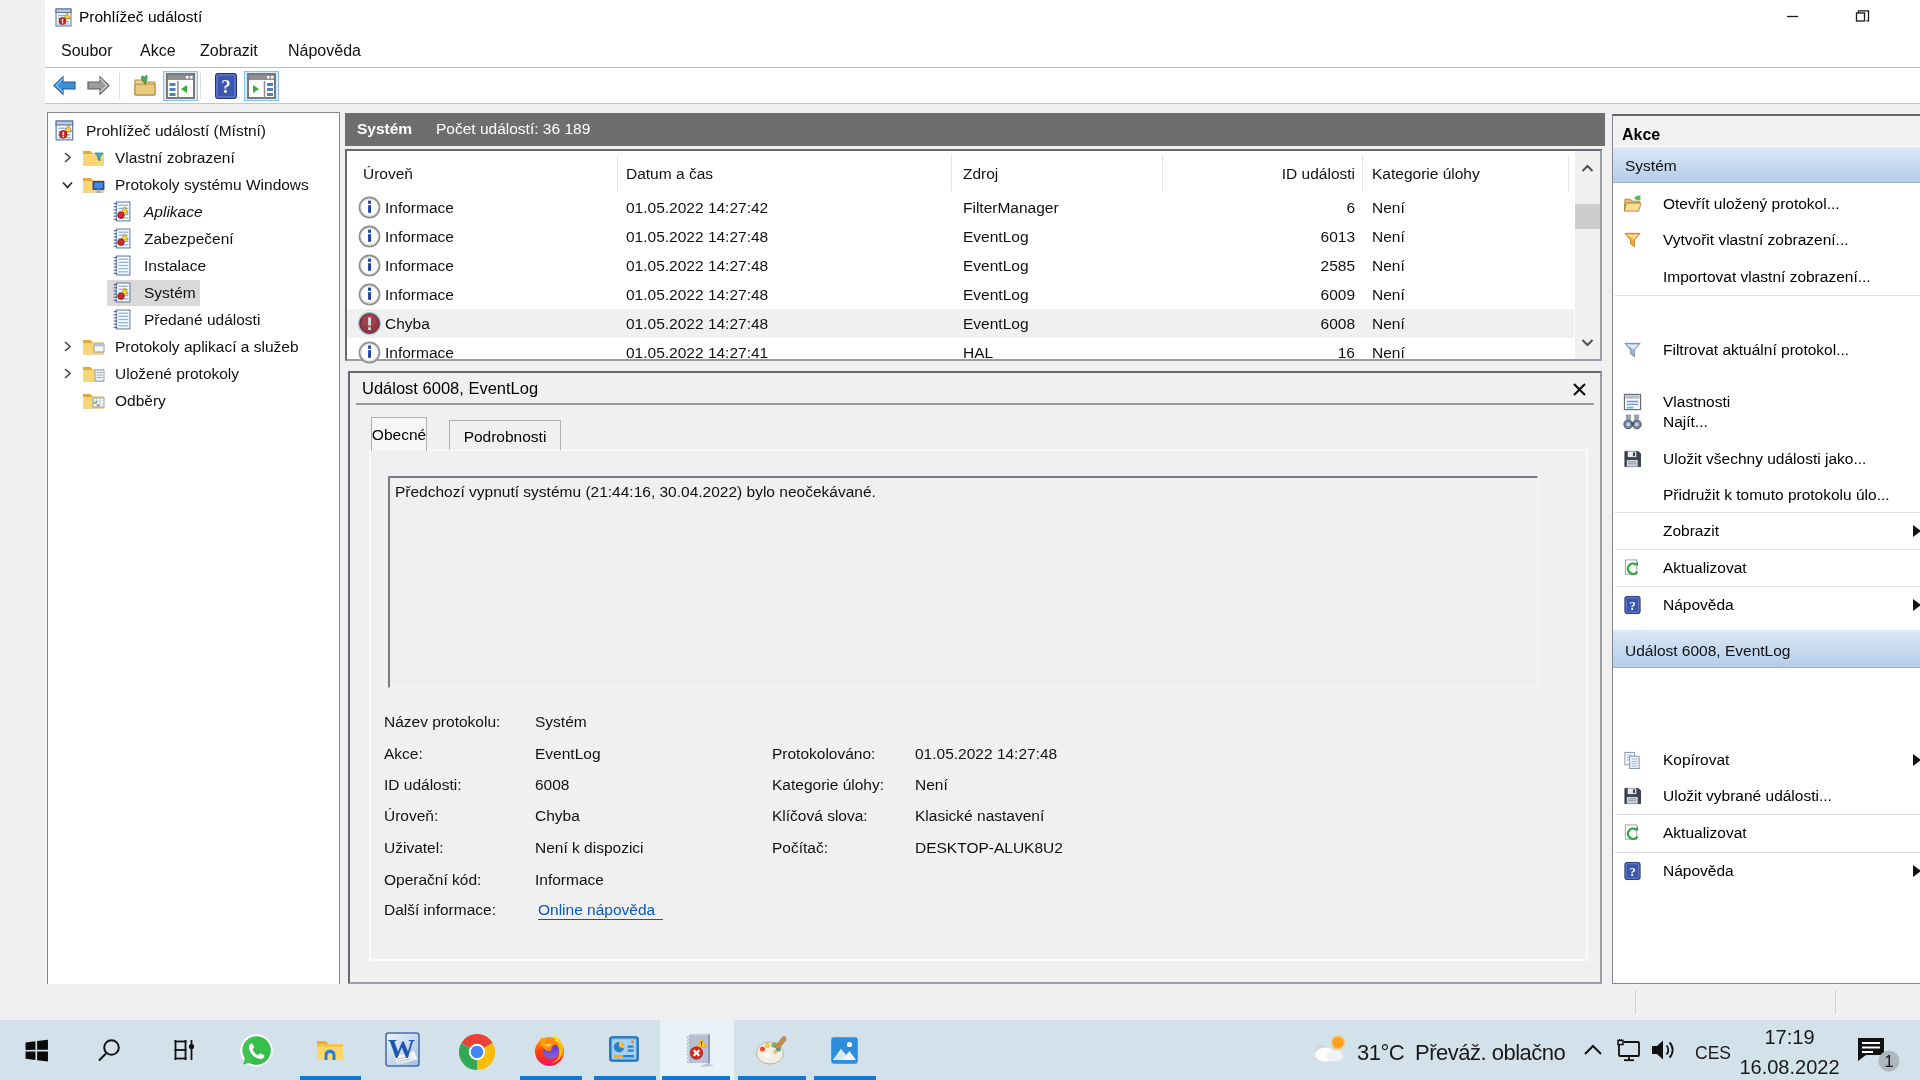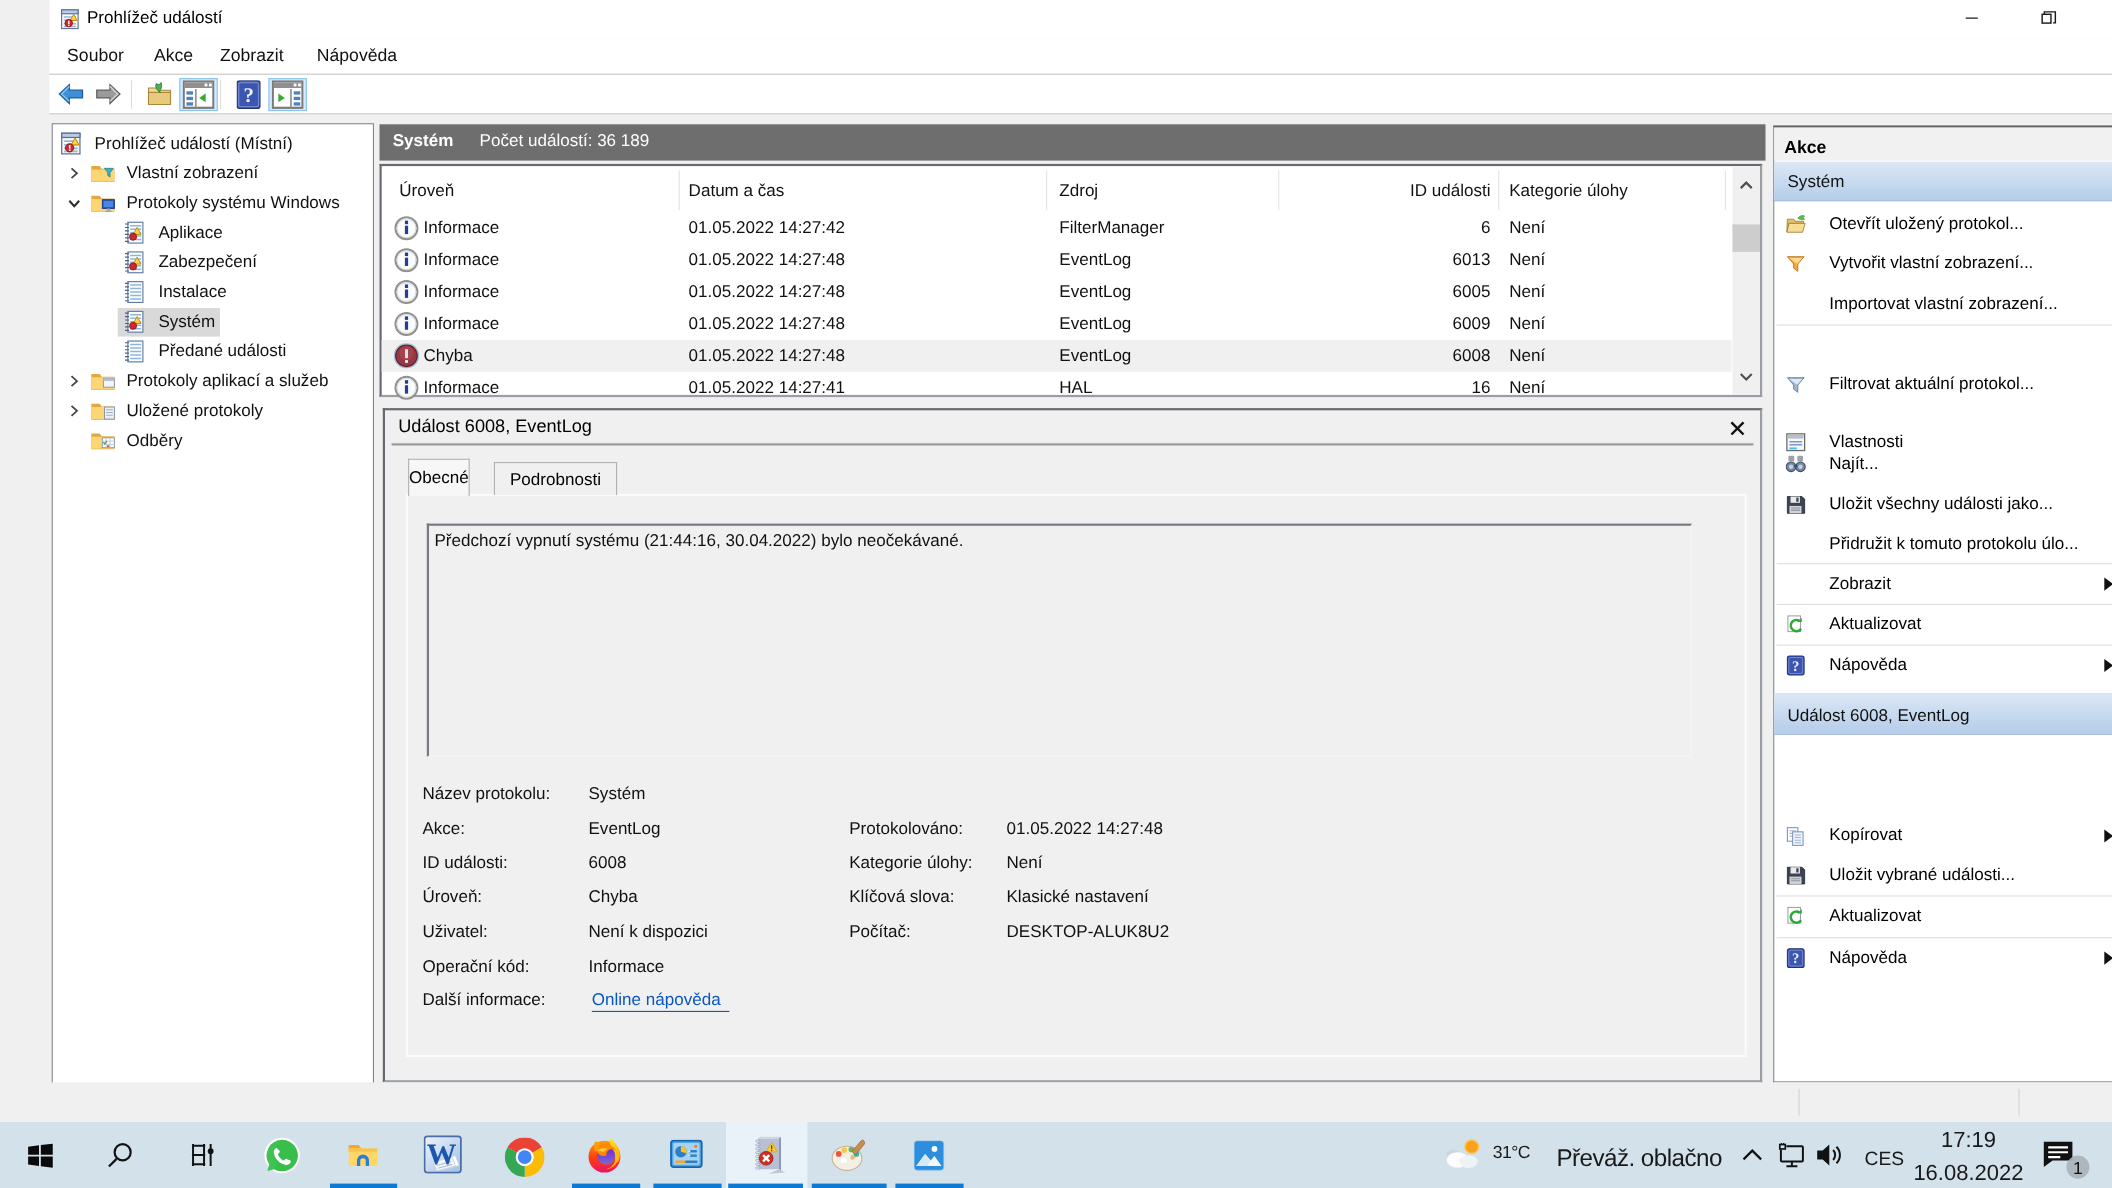--- a/index.html
+++ b/index.html
@@ -176,21 +176,21 @@
             <line x1="1" y1="2.5" x2="4.5" y2="2.5"></line>
             <line x1="1" y1="5.5" x2="4.5" y2="5.5"></line>
             <line x1="1" y1="8.5" x2="4.5" y2="8.5"></line>
             <line x1="1" y1="11.5" x2="4.5" y2="11.5"></line>
             <line x1="1" y1="14.5" x2="4.5" y2="14.5"></line>
             <line x1="1" y1="17.5" x2="4.5" y2="17.5"></line>
           </g>
         <path d="M11.5 5.5 l3.4 6 h-6.8 z" fill="#ffd24a" stroke="#b98a00" stroke-width="0.8"></path>
         <circle cx="8" cy="13.5" r="3.1" fill="#cc2a2a" stroke="#8c1515" stroke-width="0.7"></circle>
       </svg>
-      <span class="lbl" style="left:96px;">Aplikace</span>
+      <span class="lbl" style="left:96px;font-style:italic;">Aplikace</span>
     </div>
     <div class="trow" style="top:112px;">
       <svg class="abs" style="left:64px;top:3px;" width="19" height="21" viewBox="0 0 17 20">
         <rect x="3.5" y="1" width="13" height="18" fill="#fdfefe" stroke="#5f7ba6" stroke-width="1"></rect>
         <g stroke="#8fb4dd" stroke-width="1.3">
             <line x1="5.5" y1="4" x2="15" y2="4"></line>
             <line x1="5.5" y1="7" x2="15" y2="7"></line>
             <line x1="5.5" y1="10" x2="15" y2="10"></line>
             <line x1="5.5" y1="13" x2="15" y2="13"></line>
             <line x1="5.5" y1="16" x2="15" y2="16"></line>
@@ -364,21 +364,21 @@
     <div class="lrow" style="top:100px;">
       <svg class="abs" style="left:11px;top:3px;" width="23" height="23" viewBox="0 0 23 23">
           <circle cx="11.5" cy="11.5" r="10" fill="#fbfbfb" stroke="#909090" stroke-width="1.8"></circle>
           <circle cx="11.5" cy="11.5" r="8.6" fill="none" stroke="#d9d9d9" stroke-width="1"></circle>
           <rect x="10.1" y="9.2" width="2.9" height="7.6" fill="#1f3f9e"></rect>
           <rect x="10.1" y="4.6" width="2.9" height="3.2" fill="#1f3f9e"></rect>
         </svg>
       <span class="lcell" style="left:38px;">Informace</span>
       <span class="lcell" style="left:279px;">01.05.2022 14:27:48</span>
       <span class="lcell" style="left:616px;">EventLog</span>
-      <span class="lcell" style="left:900px;width:108px;text-align:right;">6005</span>
+      <span class="lcell" style="left:900px;width:108px;text-align:right;">2585</span>
       <span class="lcell" style="left:1025px;">Není</span>
     </div>
     <div class="lrow" style="top:129px;">
       <svg class="abs" style="left:11px;top:3px;" width="23" height="23" viewBox="0 0 23 23">
           <circle cx="11.5" cy="11.5" r="10" fill="#fbfbfb" stroke="#909090" stroke-width="1.8"></circle>
           <circle cx="11.5" cy="11.5" r="8.6" fill="none" stroke="#d9d9d9" stroke-width="1"></circle>
           <rect x="10.1" y="9.2" width="2.9" height="7.6" fill="#1f3f9e"></rect>
           <rect x="10.1" y="4.6" width="2.9" height="3.2" fill="#1f3f9e"></rect>
         </svg>
       <span class="lcell" style="left:38px;">Informace</span>
@@ -778,21 +778,21 @@
     <path d="M3 24 L11 13 L16 19 L19.5 15 L26 24 z" fill="#f2f7fc"></path>
     <path d="M3 24 L11 13 L16 19 L13 24 z" fill="#d7e9f7"></path>
   </svg>
   <svg class="ticon" style="left:1313px;top:13px;" width="34" height="34" viewBox="0 0 34 34">
     <circle cx="25" cy="9.5" r="6.2" fill="#f9a11b"></circle>
     <circle cx="25" cy="9.5" r="6.2" fill="none" stroke="#fbc55e" stroke-width="1.4"></circle>
     <ellipse cx="8.5" cy="17.5" rx="6.5" ry="5.5" fill="#ccd6e0"></ellipse>
     <ellipse cx="12" cy="21.5" rx="9.8" ry="7" fill="#fdfdfd"></ellipse>
     <ellipse cx="22" cy="23" rx="8.5" ry="5.8" fill="#eef3f8"></ellipse>
   </svg>
-  <span class="traytext" style="left:1357px;top:20px;font-size:16px;letter-spacing:-0.5px;">31°C</span>
+  <span class="traytext" style="left:1357px;top:20px;font-size:22px;letter-spacing:-0.5px;">31°C</span>
   <span class="traytext" style="left:1415px;top:20px;font-size:22px;letter-spacing:-0.5px;">Převáž. oblačno</span>
   <svg class="ticon" style="left:1582px;top:22px;" width="22" height="16" viewBox="0 0 22 16">
     <path d="M3 12 L11 4 L19 12" fill="none" stroke="#111" stroke-width="2"></path>
   </svg>
   <svg class="ticon" style="left:1615px;top:16px;" width="28" height="28" viewBox="0 0 28 28">
     <rect x="4" y="6" width="20" height="14" rx="1" fill="none" stroke="#111" stroke-width="1.8"></rect>
     <line x1="14" y1="20" x2="14" y2="24" stroke="#111" stroke-width="1.8"></line>
     <line x1="9" y1="24.2" x2="19" y2="24.2" stroke="#111" stroke-width="1.8"></line>
     <rect x="2" y="3" width="7" height="6" fill="#d3e1eb"></rect>
     <rect x="3" y="4.5" width="5" height="4" fill="none" stroke="#111" stroke-width="1.5"></rect>

